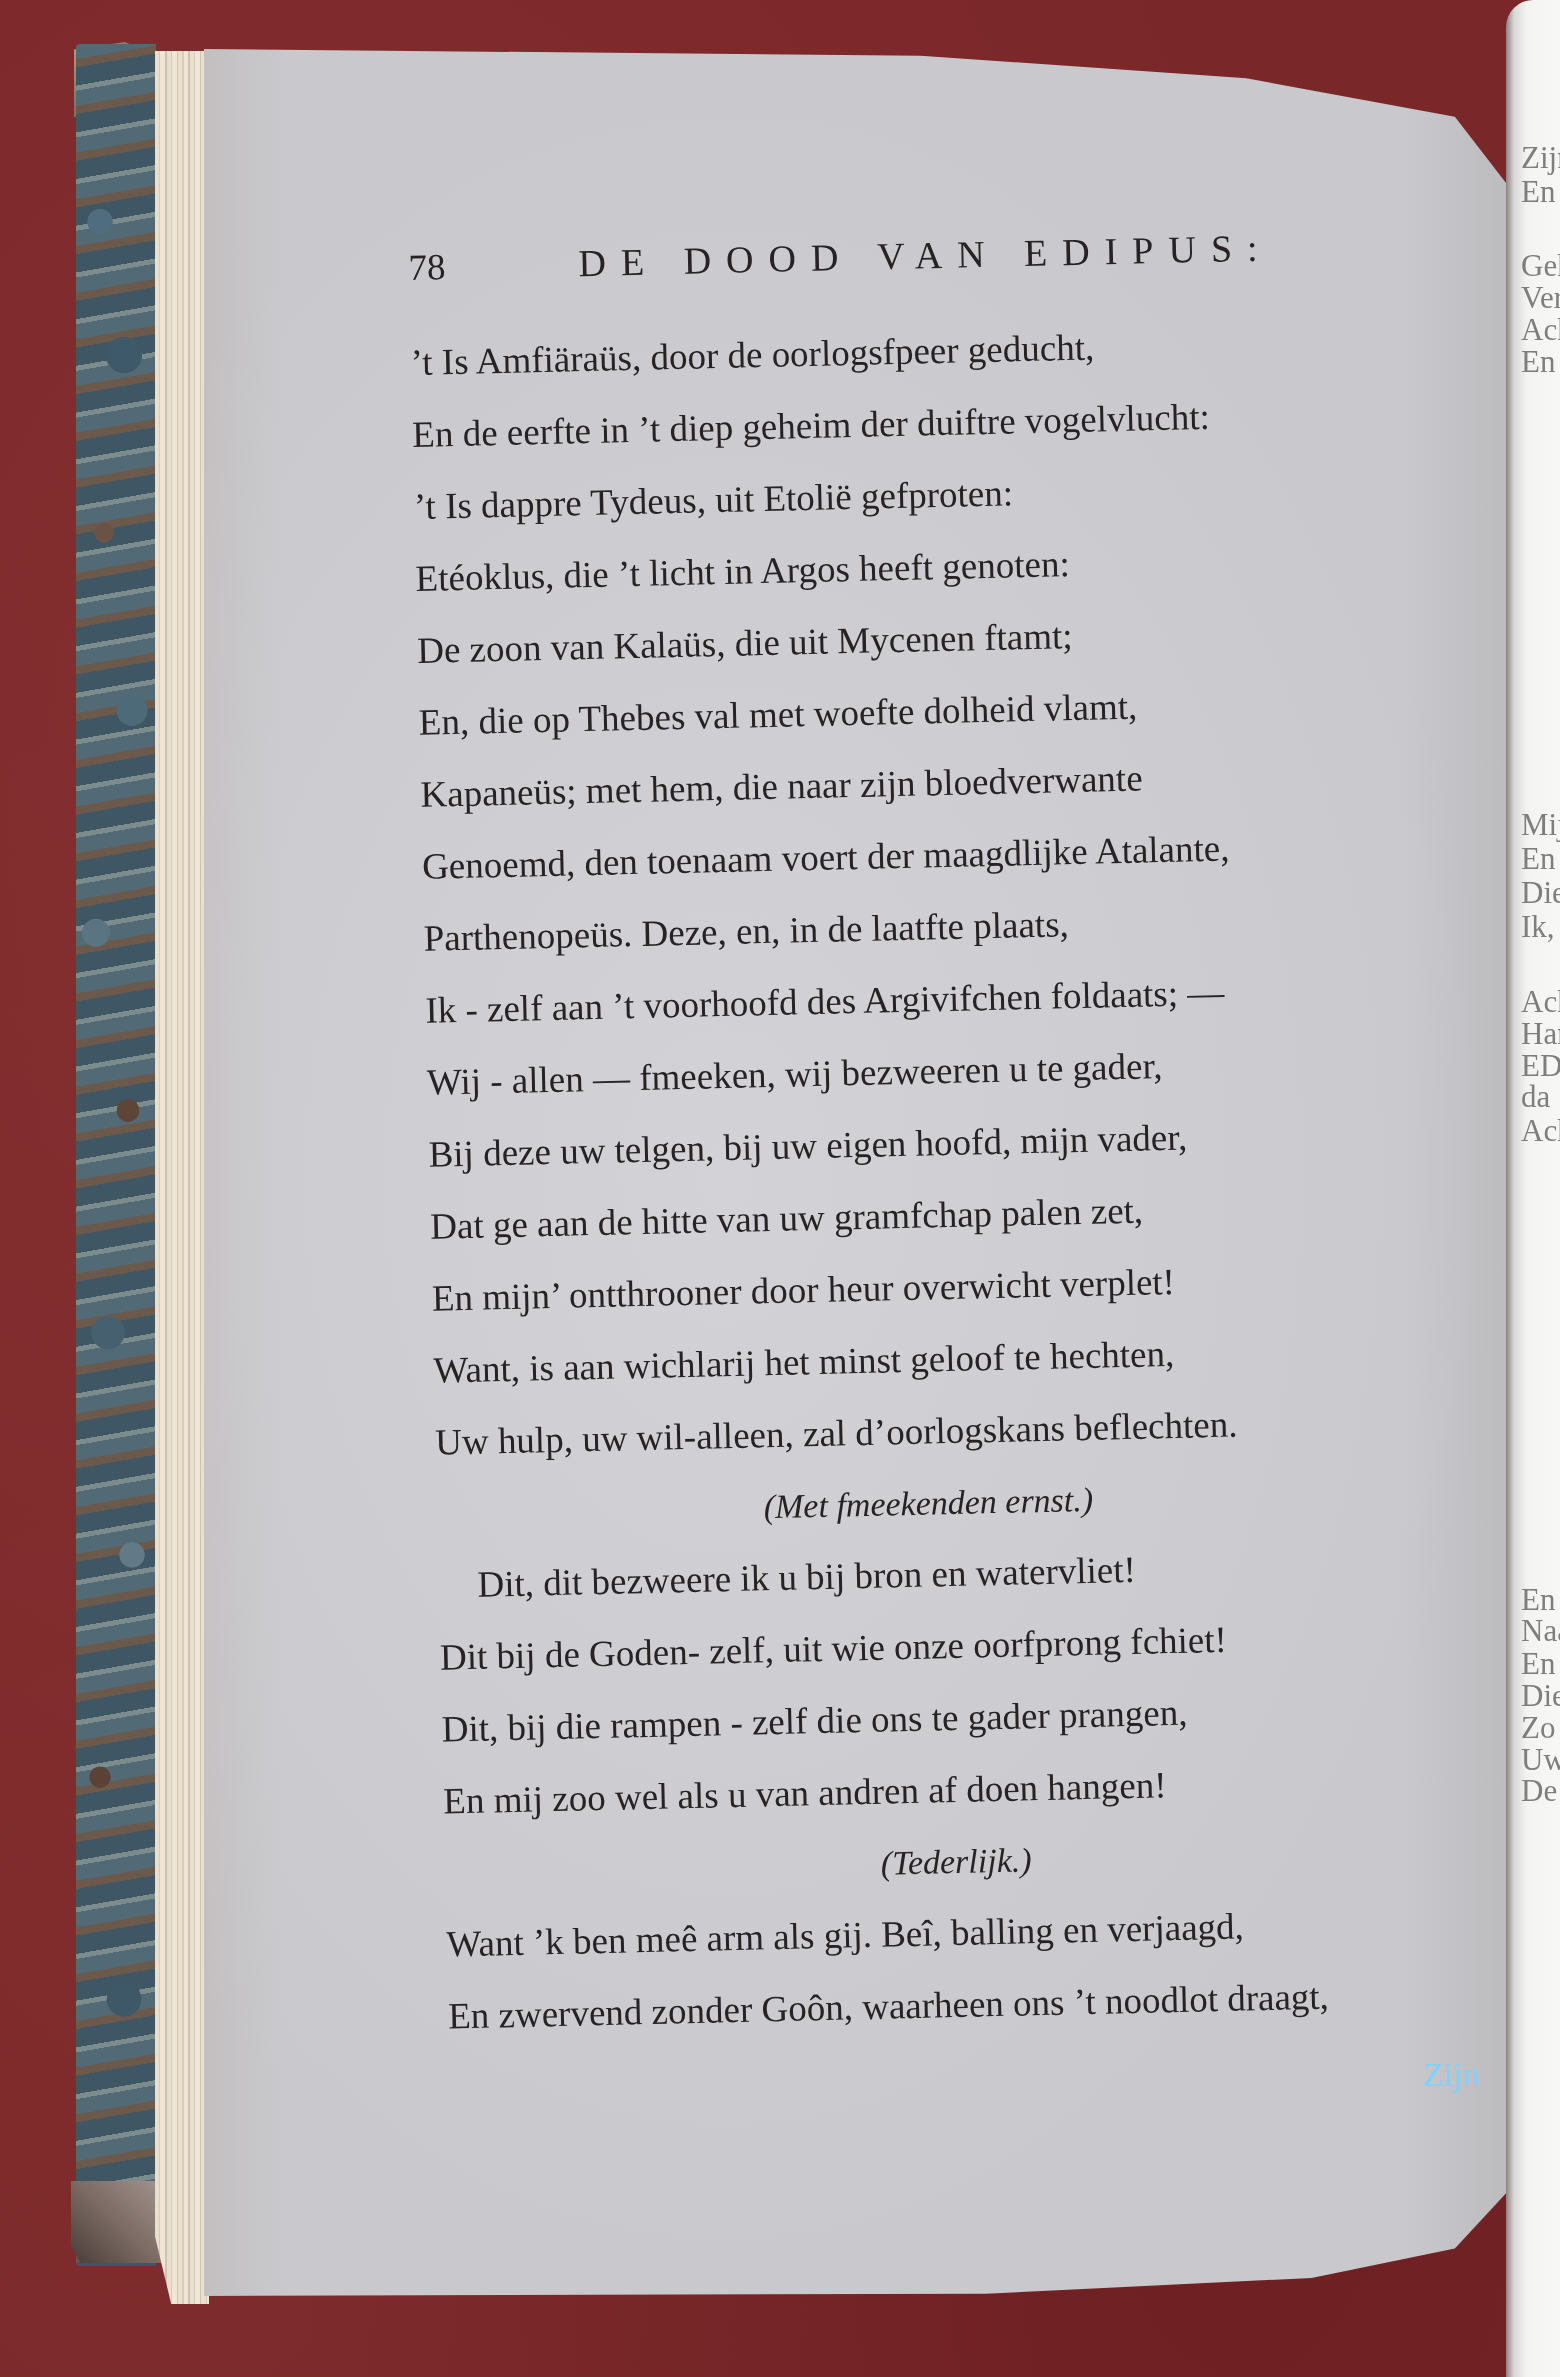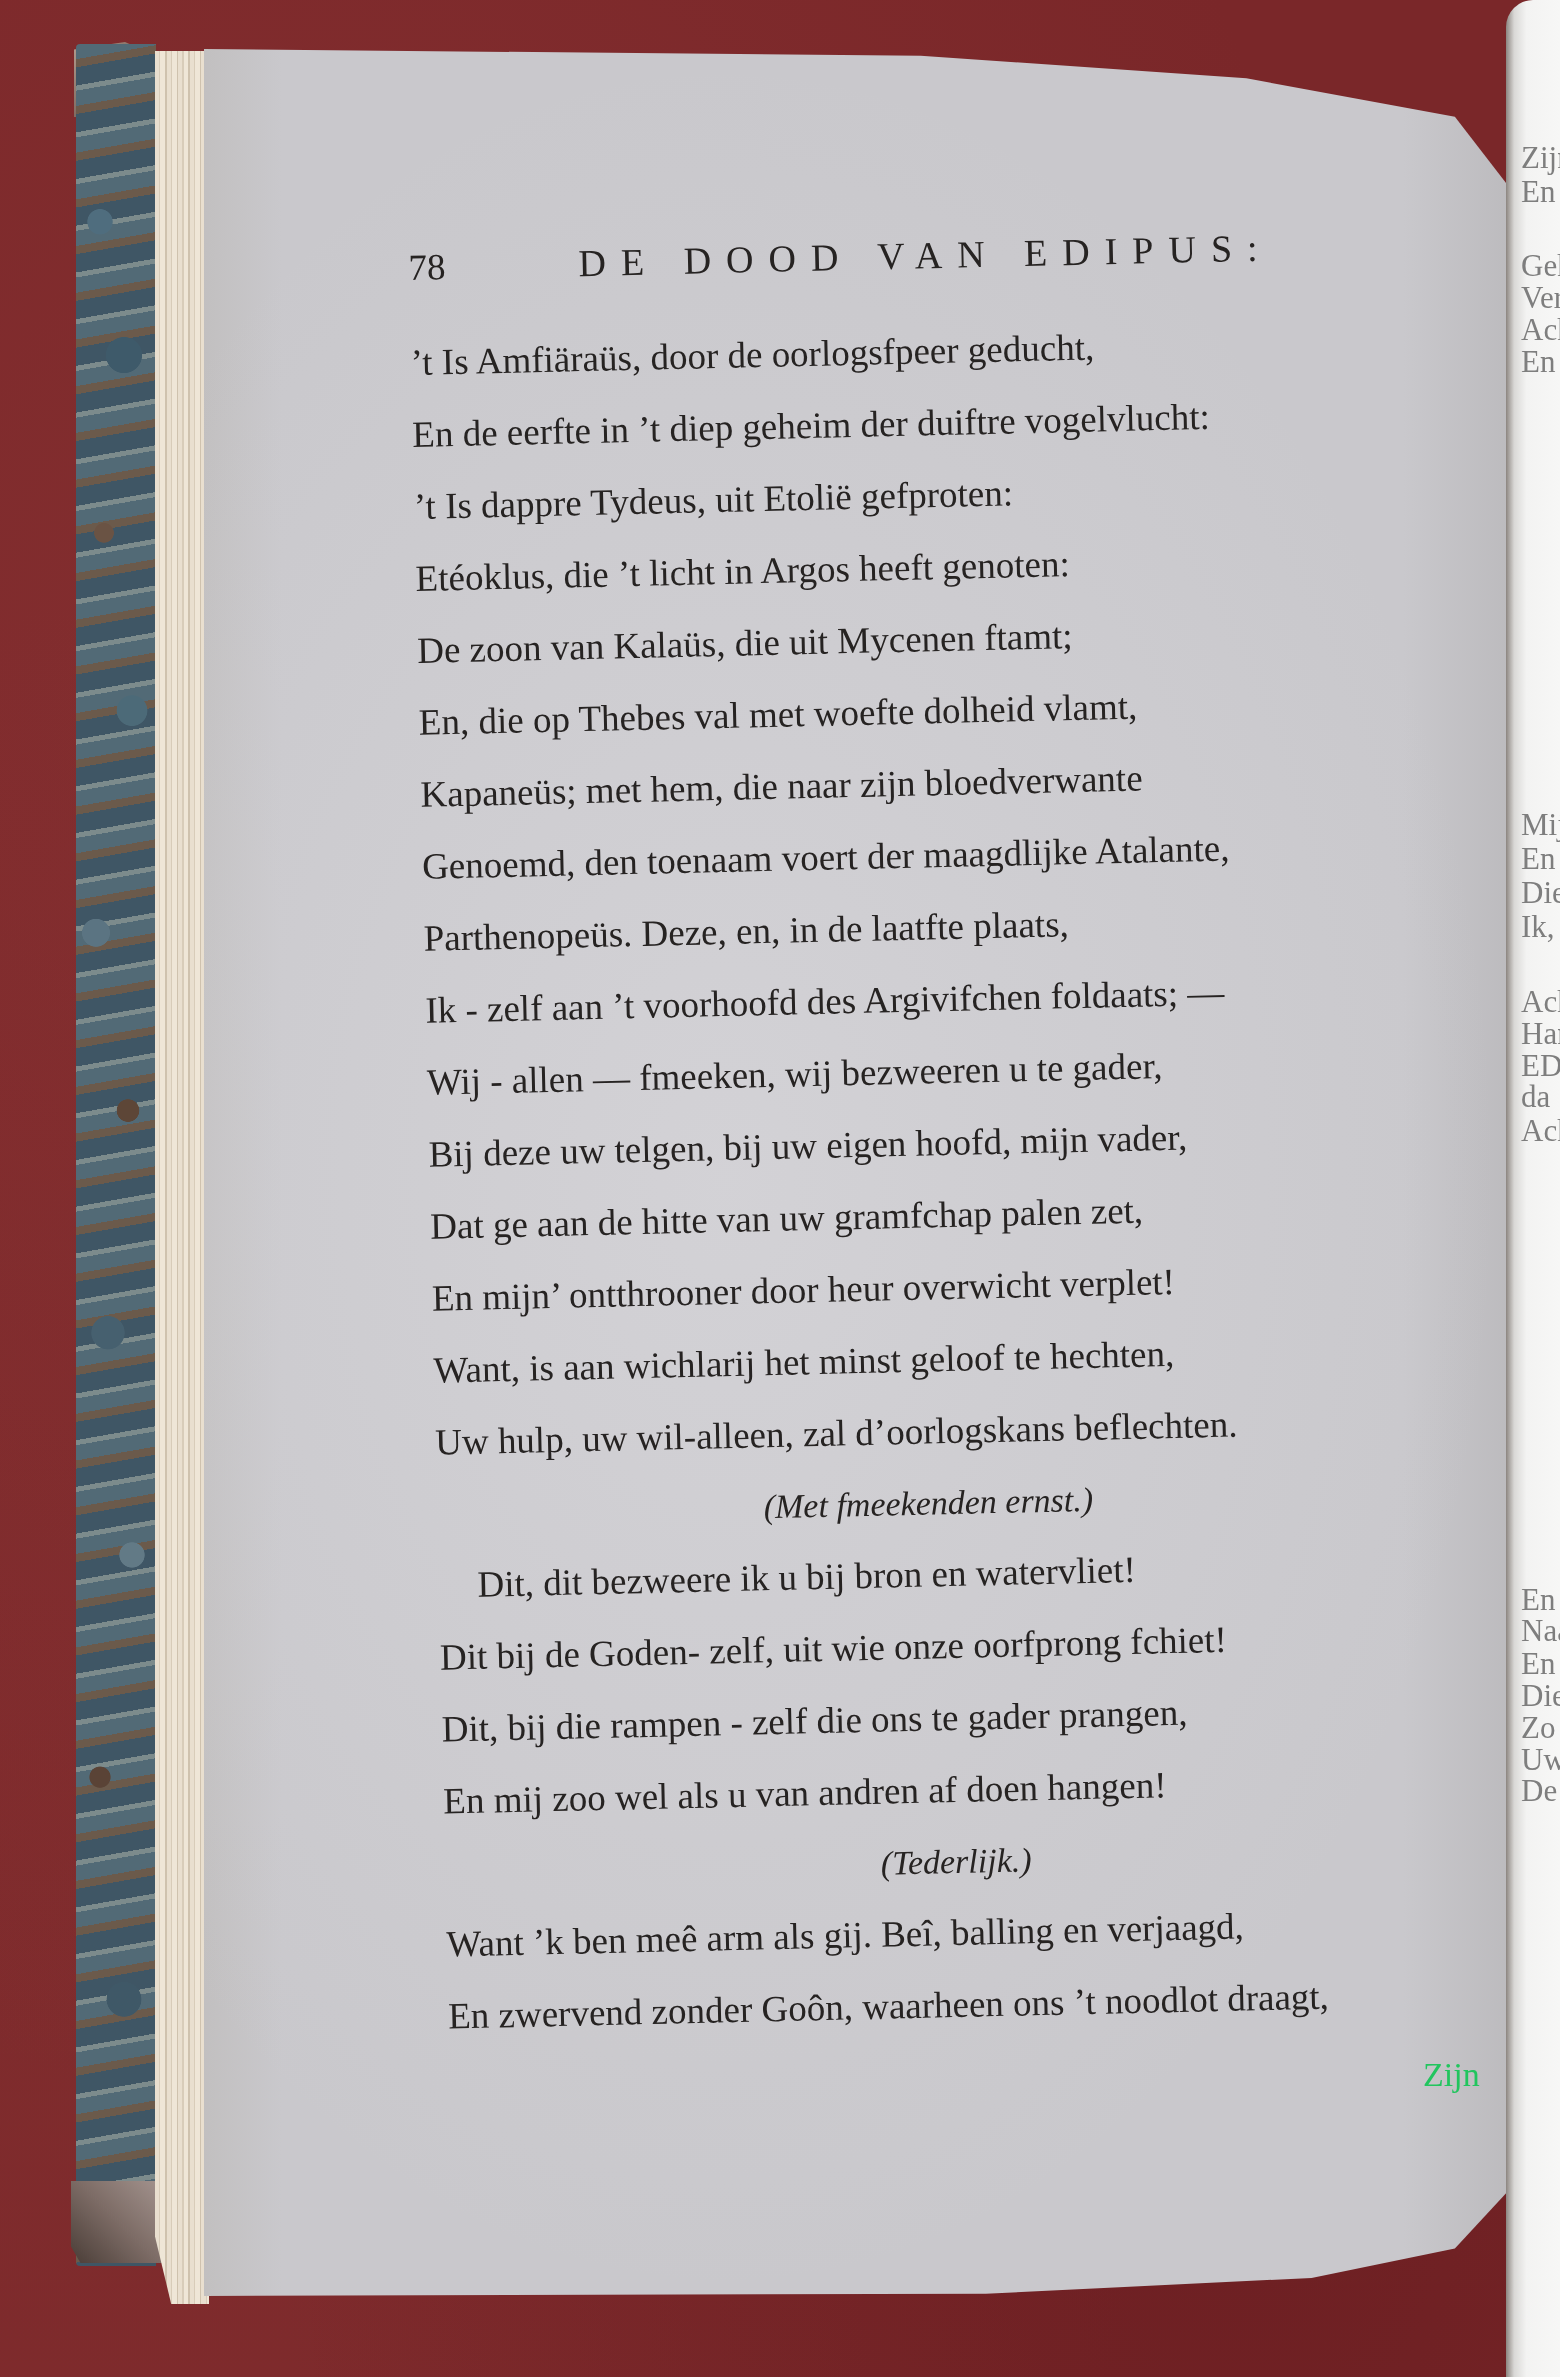--- a/index.html
+++ b/index.html
@@ -82,21 +82,21 @@
       font-size: 37px; line-height: 72px; height: 72px; white-space: nowrap;
     }
     .verse-line.indent { padding-left: 39px; }
     .stage-direction {
       font-size: 34px; font-style: italic; line-height: 71px; height: 71px;
       text-align: center; width: 1062px;
     }
     .stage-direction.d1 { padding-left: 327px; text-align: left; width: auto; }
     .stage-direction.d2 { padding-left: 436px; text-align: left; width: auto; }
     .catchword {
-      font-size: 34px; position: absolute; left: 1423px; top: 2056px; color: #22c55e;
+      font-size: 34px; position: absolute; left: 1423px; top: 2056px; color: #7dd3fc;
     }
   </style>
 </head>
 <body>
 
 <div class="cover-corner-top"></div>
 <div class="cover"></div>
 <div class="cover-corner-bottom"></div>
 <div class="page-stack"></div>
 

